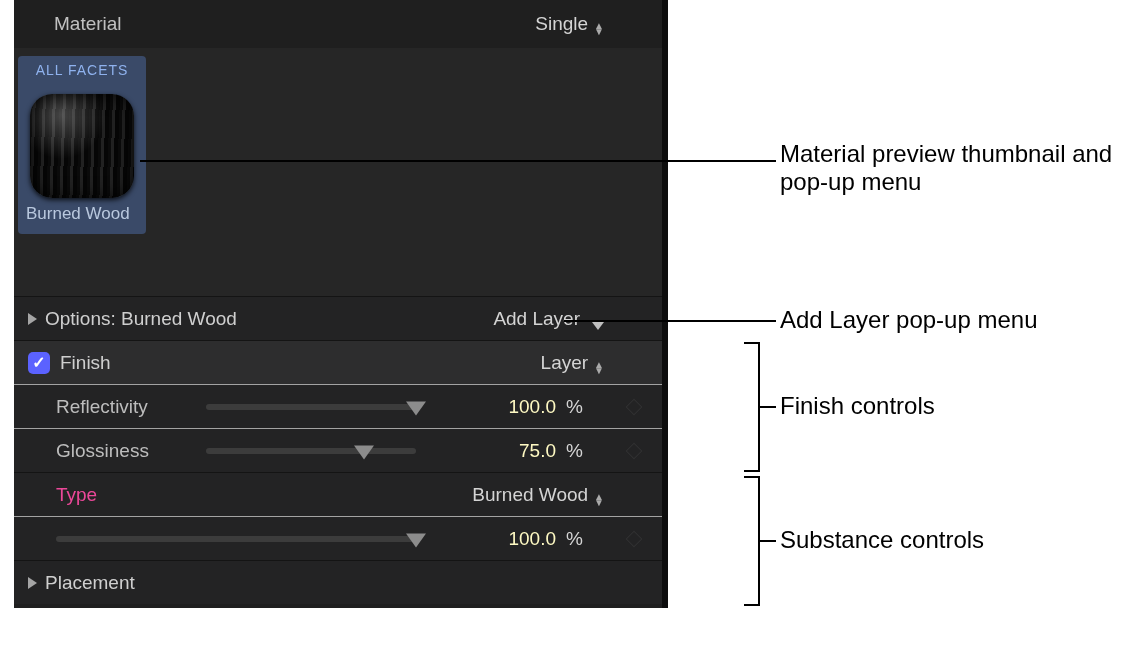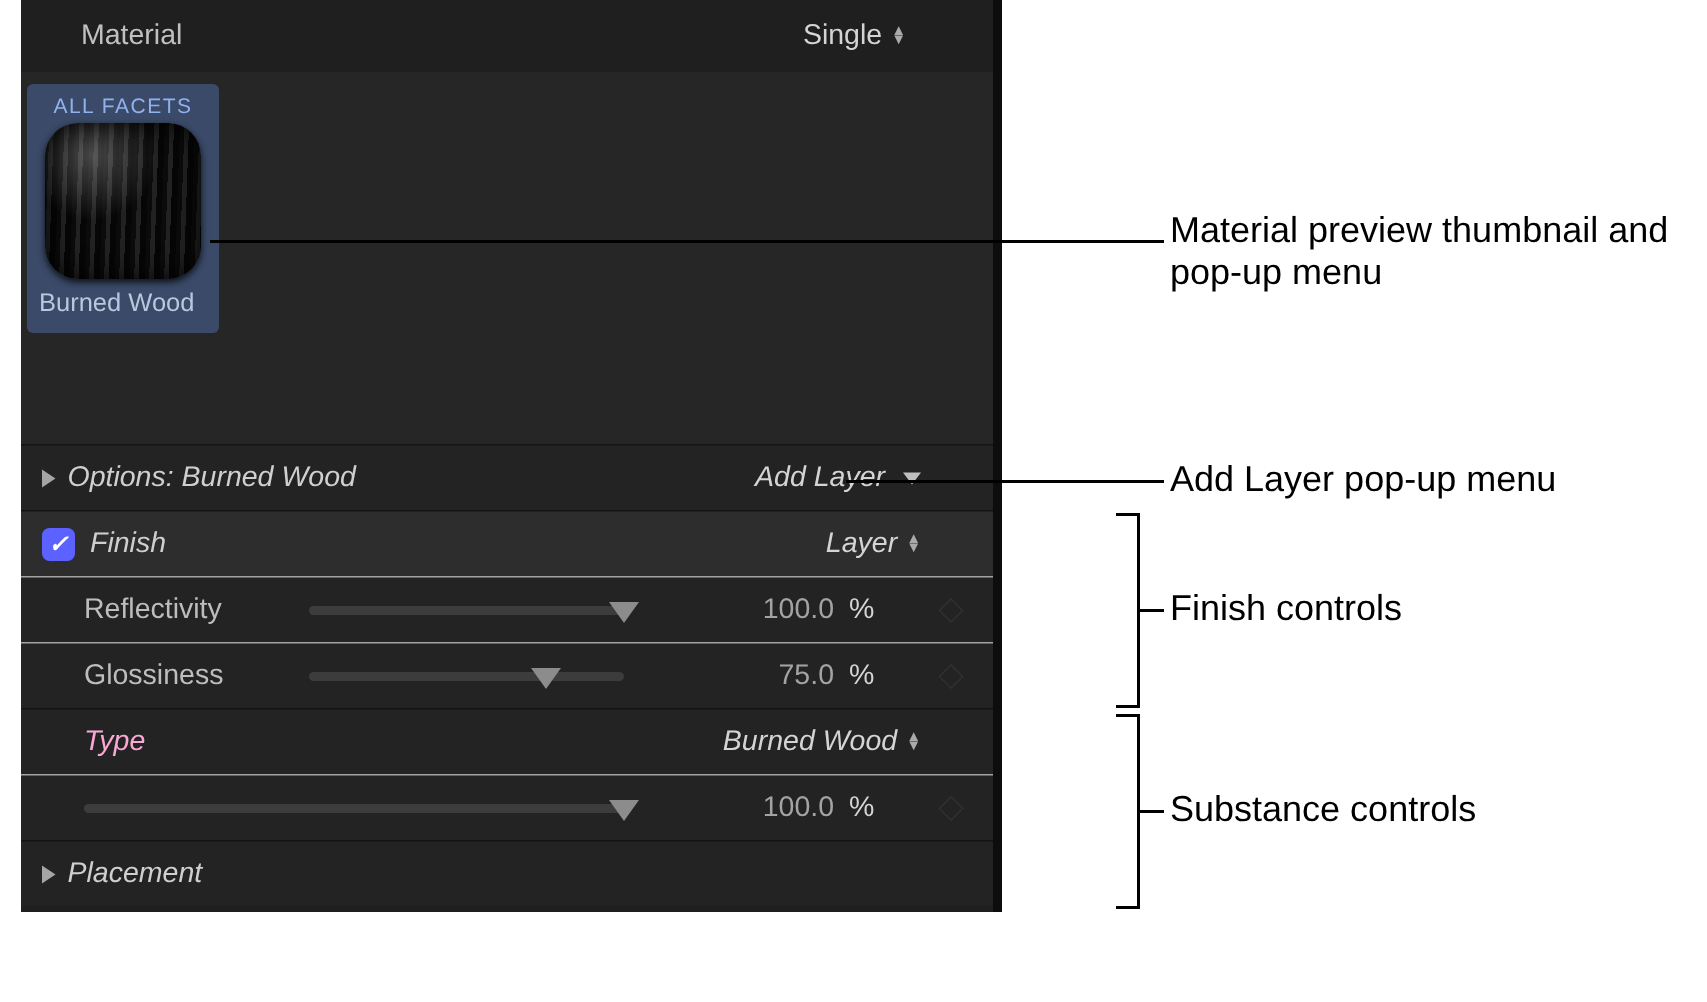--- a/index.html
+++ b/index.html
@@ -24,21 +24,21 @@
   }
   .material-header {
     display: flex;
     align-items: center;
     height: 48px;
     padding: 0 14px 0 40px;
   }
   .material-header .label { flex: 1; color: #c0c0c0; }
   .popup {
     display: inline-flex;
-    align-items: center;
+    align-items: flex-end;
     gap: 6px;
     color: #d4d4d4;
     cursor: default;
   }
   .updown-icon {
     display: inline-flex;
     flex-direction: column;
     line-height: 6px;
     font-size: 10px;
     color: #aaa;
@@ -56,21 +56,21 @@
     background: #3a4a68;
     border-radius: 4px;
     padding: 6px 6px 10px 6px;
     color: #cfd8e8;
   }
   .facet-card .facets-label {
     font-size: 14px;
     letter-spacing: 1px;
     color: #8fb2ee;
     text-align: center;
-    margin-bottom: 4px;
+    margin-bottom: 16px;
   }
   .thumb {
     width: 104px;
     height: 104px;
     margin: 0 auto 6px auto;
     border-radius: 22px;
     background:
       radial-gradient(circle at 30% 20%, rgba(255,255,255,0.25), transparent 40%),
       repeating-linear-gradient(92deg, #0b0b0b 0 3px, #222 3px 6px, #060606 6px 10px),
       linear-gradient(#1a1a1a, #060606);
@@ -80,35 +80,34 @@
     font-size: 17px;
     color: #b9c8de;
     text-align: left;
     padding-left: 2px;
   }
 
   .row {
     display: flex;
     align-items: center;
     height: 44px;
-    padding: 0 4px 0 14px;
+    padding: 0 14px 0 14px;
     border-top: 1px solid #141414;
-    font-style: italic;
   }
   .row.header-row { background: #2d2d2e; }
   .row.sub-row { background: #232324; padding-left: 42px; }
   .row .disclosure {
     width: 0; height: 0;
     border-top: 6px solid transparent;
     border-bottom: 6px solid transparent;
     border-left: 9px solid #a5a5a5;
     margin-right: 8px;
   }
   .row .label { flex: 1; color: #cfcfcf; }
-  .row.sub-row .label { color: #f9a8d4; }
+  .row.sub-row .label { color: #ec4899; }
   .checkbox {
     width: 22px; height: 22px;
     border-radius: 5px;
     background: #5b62ff;
     margin-right: 10px;
     display: flex;
     align-items: center;
     justify-content: center;
     color: #fff;
     font-size: 16px;
@@ -145,21 +144,21 @@
     top: 50%;
     width: 0; height: 0;
     border-left: 10px solid transparent;
     border-right: 10px solid transparent;
     border-top: 14px solid #8c8c8c;
     transform: translate(-50%, -40%);
   }
   .num-cell {
     width: 120px;
     text-align: right;
-    color: #a3a3a3;
+    color: #fef9c3;
     font-variant-numeric: tabular-nums;
   }
   .unit-cell {
     width: 28px;
     color: #d4d4d4;
   }
   .keyframe-diamond {
     width: 12px; height: 12px;
     transform: rotate(45deg);
     border: 1px solid #4a4a4a;

